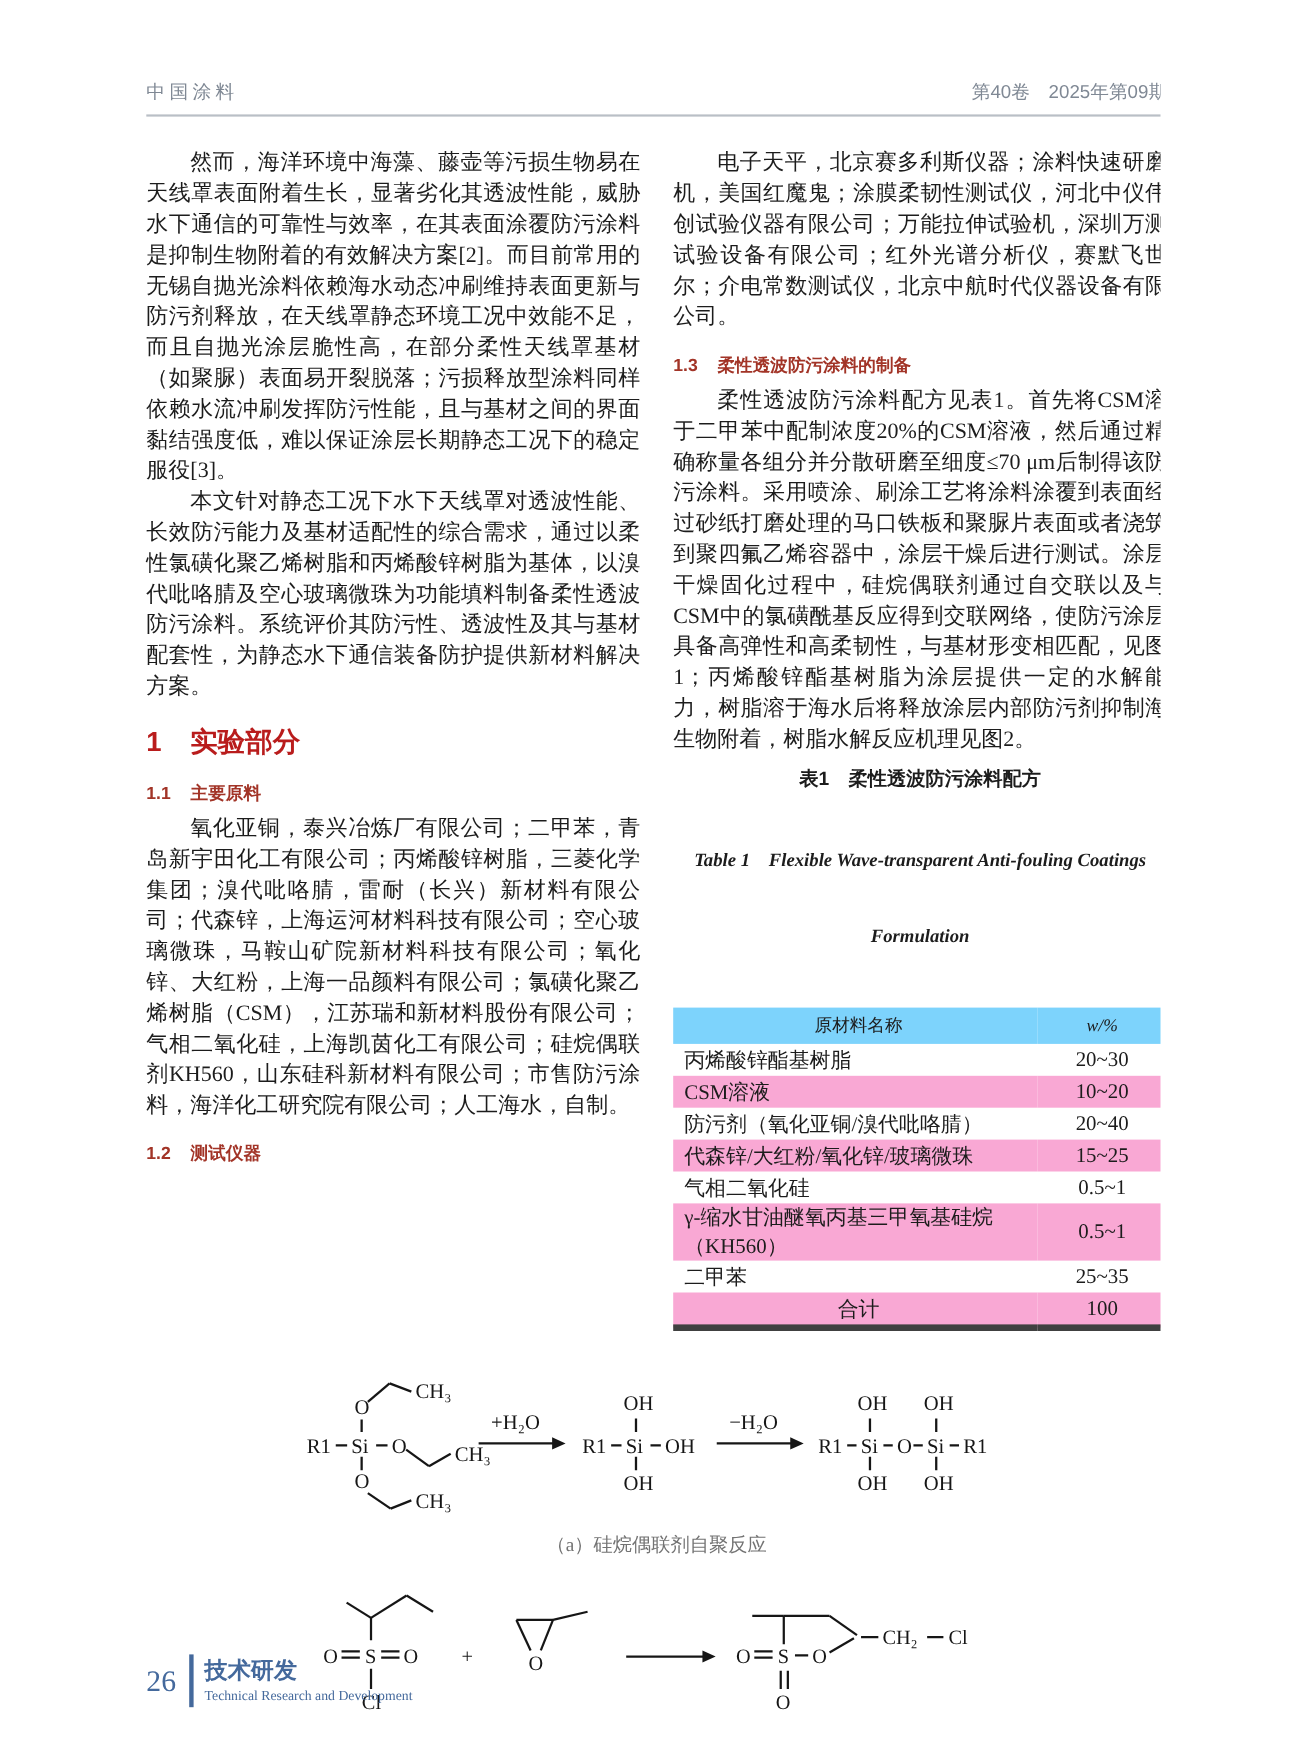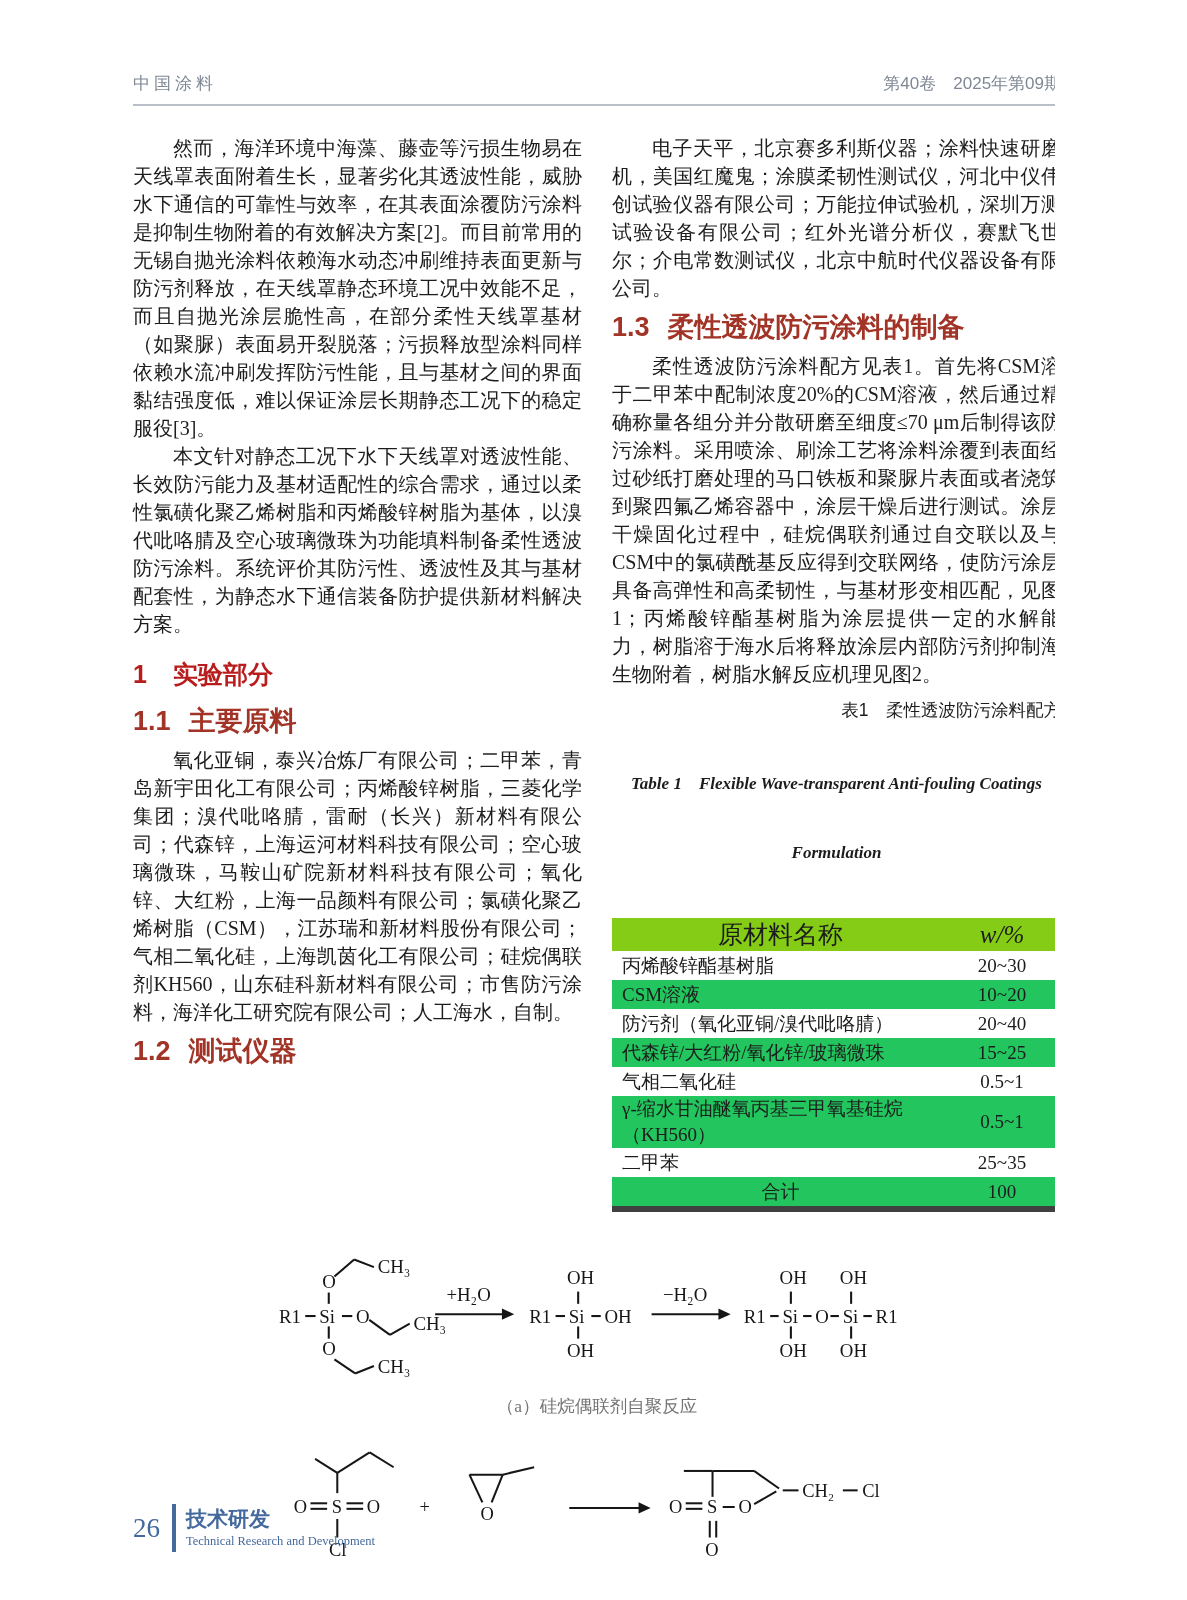--- a/index.html
+++ b/index.html
@@ -27,43 +27,43 @@
   }
   .para.indent { text-indent:2em; }
   .h-section {
     font-family:"Liberation Sans","DejaVu Sans",sans-serif;
     color:#b91c1c; font-weight:bold; font-size:25px;
     margin:20px 0 12px 0;
   }
   .h-section .num { margin-right:26px; }
   .h-sub {
     font-family:"Liberation Sans","DejaVu Sans",sans-serif;
-    color:#a23427; font-weight:bold; font-size:27px;
-    margin:7px 0 7px 0;
+    color:#a23427; font-weight:bold; font-size:16px;
+    margin:20px 0 7px 0;
   }
   .h-sub .num { margin-right:18px; }
   
   .tbl-block { margin-top:10px; }
   .tbl-title-cn {
     font-family:"Liberation Sans","DejaVu Sans",sans-serif;
-    font-weight:normal; font-size:17.5px; text-align:right; white-space:pre-wrap;
+    font-weight:bold; font-size:17.5px; text-align:center; white-space:pre-wrap;
   }
   .tbl-title-en {
     font-weight:bold; font-size:17px; text-align:center; white-space:pre-wrap;
     line-height:23px; margin-top:4px;font-style:italic;
   }
   table.formula { width:100%; border-collapse:collapse; margin-top:8px; font-size:19px; }
   table.formula td { padding:0 4px; height:29px; vertical-align:middle; }
   table.formula tr.head td {
-    background:#84cc16; height:33px; font-size:25px;
+    background:#7dd3fc; height:33px; font-size:16px;
   }
   table.formula td.name { text-align:left; padding-left:10px; }
   table.formula tr.head td.name, table.formula tr.total td.name { text-align:center; }
   table.formula td.val { text-align:center; width:118px; }
-  table.formula tr.pink td { background:#22c55e; }
+  table.formula tr.pink td { background:#f9a8d4; }
   table.formula tr.total td { border-bottom:6px solid #404040; height:32px; }
   .wperc { font-style:italic; }
   
   .figure { margin-top:34px; text-align:center; }
   .rxn { display:block; margin:0 auto; }
   .rxn line, .rxn polyline { stroke:#161616; stroke-width:2.2; fill:none; }
   .rxn polygon { fill:#161616; stroke:none; }
   .rxn text {
     font-family:"Liberation Serif","DejaVu Serif",serif;
     font-size:20px; fill:#161616;

